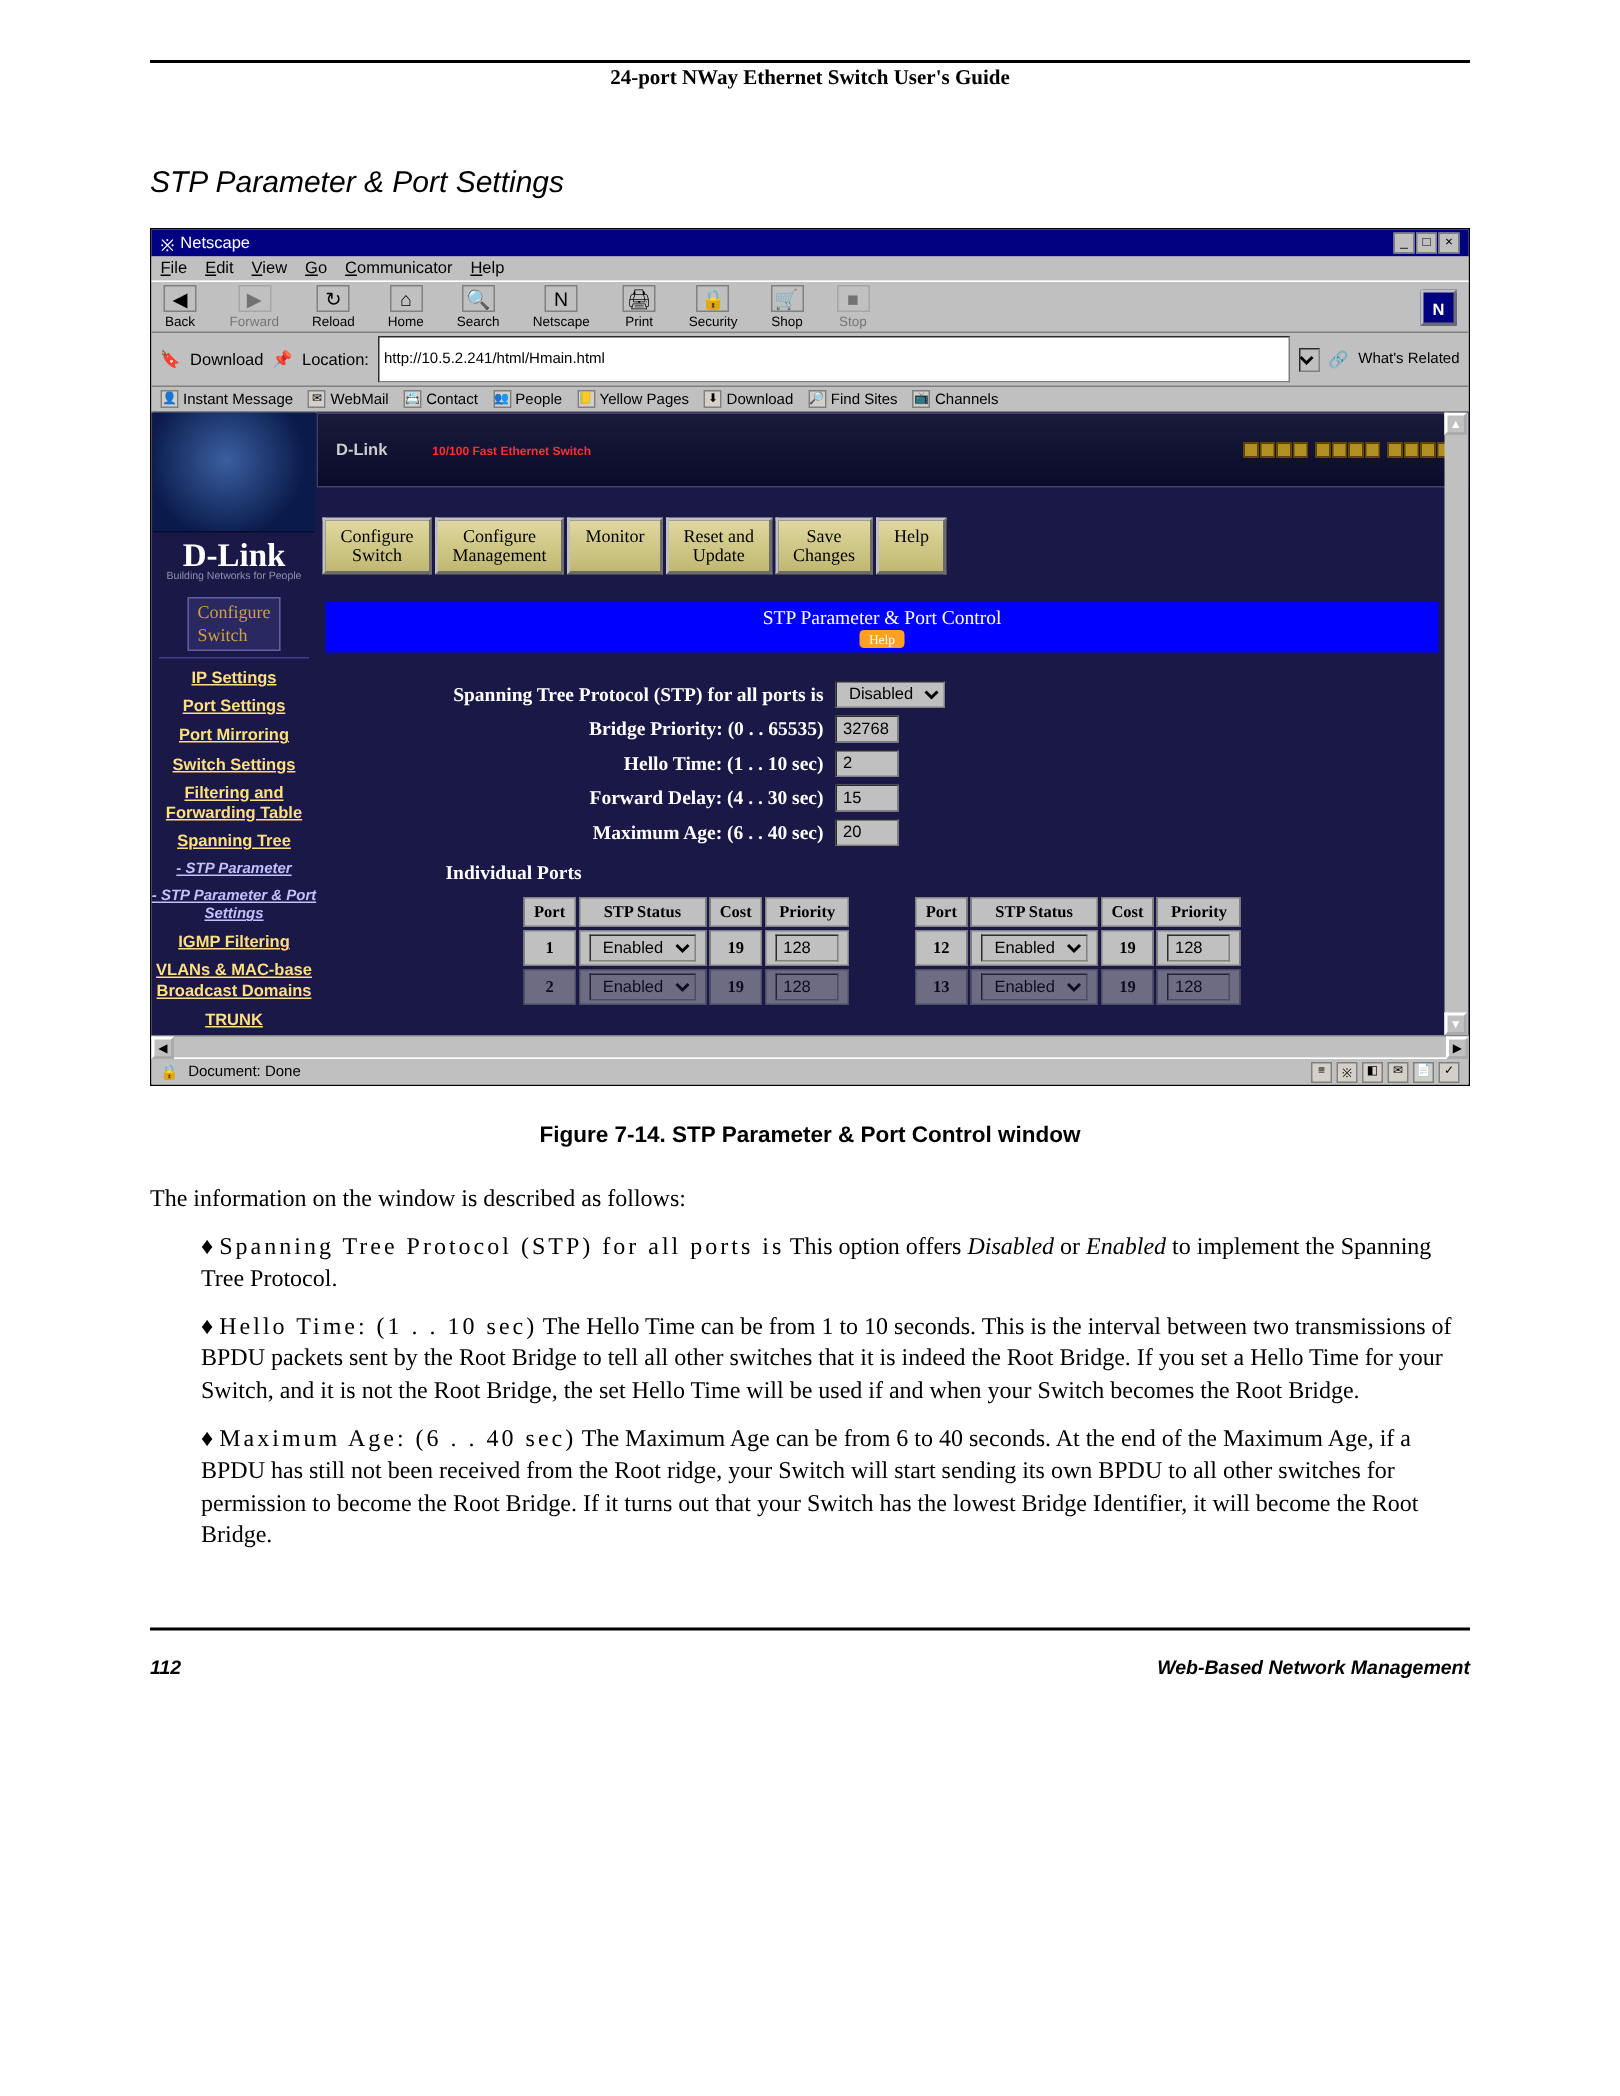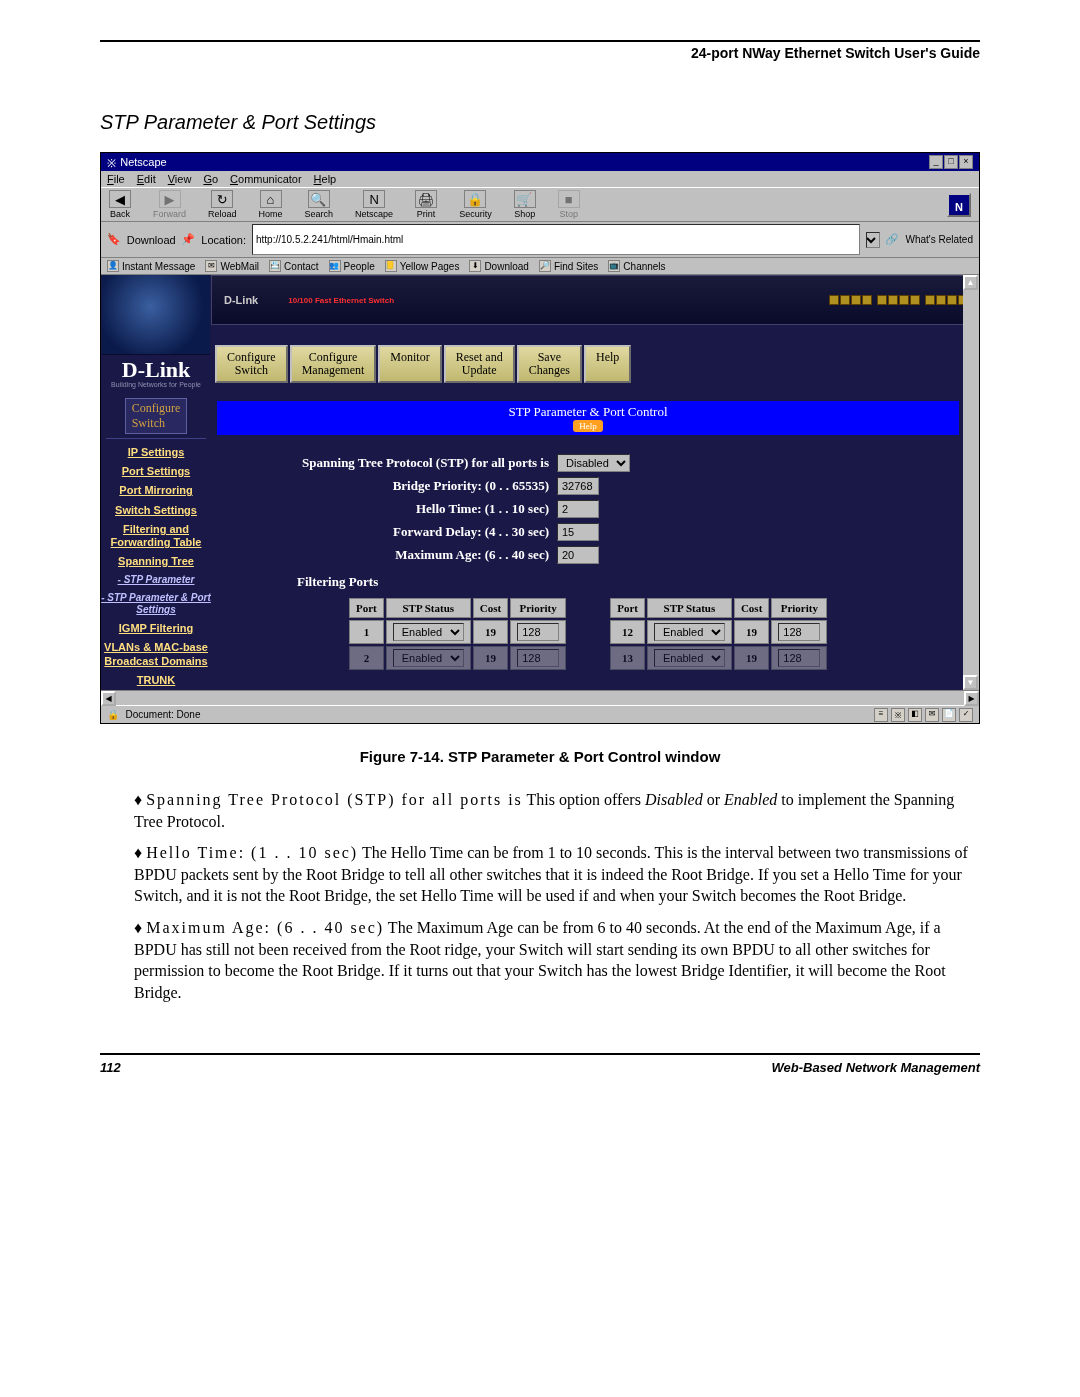--- a/index.html
+++ b/index.html
@@ -1,19 +1,19 @@
 <!DOCTYPE html>
 <html><head>
 <meta charset="utf-8">
 <style>
   * { box-sizing: border-box; margin: 0; padding: 0; }
   body { background: #fff; font-family: "Times New Roman", serif; width: 1080px; margin: 0 auto; }
   .page { padding: 40px 100px 30px 100px; }
   .header-line { border-top: 2px solid #000; margin-bottom: 3px; }
-  .header-title { text-align: right; font-weight: bold; font-size: 14px; font-family: Liberation Sans, sans-serif; margin-bottom: 50px; }
+  .header-title { text-align: center; font-weight: bold; font-size: 14px; font-family: Liberation Serif, serif; margin-bottom: 50px; }
   .section-title { font-style: italic; font-size: 20px; margin-bottom: 18px; font-family: Arial, sans-serif; }
   
   .screenshot { border: 1px solid #000; font-family: "MS Sans Serif", Arial, sans-serif; font-size: 11px; }
   .titlebar { background: #000080; color: #fff; height: 18px; padding: 2px 6px; display: flex; align-items: center; justify-content: space-between; }
   .titlebar-left { display: flex; align-items: center; gap: 4px; }
   .win-btns { display: flex; gap: 1px; }
   .win-btn { width: 14px; height: 14px; background: #c0c0c0; border: 1px solid #808080; font-size: 9px; text-align: center; line-height: 11px; color: #000; }
   .menubar { background: #c0c0c0; padding: 2px 6px; display: flex; gap: 12px; color: #000; }
   .menubar span u { text-decoration: underline; }
   .toolbar { background: #c0c0c0; border-top: 1px solid #fff; border-bottom: 1px solid #808080; padding: 2px 8px; display: flex; gap: 22px; align-items: center; }
@@ -60,21 +60,21 @@
   .scroll-h { background: #c0c0c0; height: 15px; display:flex; justify-content:space-between; border-top:1px solid #808080;}
   .sbtn { width: 15px; height: 15px; background: #c0c0c0; border: 2px outset #fff; font-size: 8px; text-align:center; line-height:11px;}
   .statusbar { background: #c0c0c0; border-top: 1px solid #fff; height: 18px; display: flex; align-items: center; padding: 0 6px; font-size: 10px; color: #000; justify-content: space-between; }
   .status-icons { display:flex; gap:3px; }
   .status-icon { width:14px; height:14px; background:#d4d0c8; border:1px solid #808080; font-size:8px; text-align:center; }
   
   .caption { text-align: center; font-weight: bold; font-family: Arial, sans-serif; font-size: 15px; margin: 24px 0 24px 0; }
   .bodytext { font-size: 16px; line-height: 1.35; margin: 10px 0; }
   .bodytext li { margin: 10px 0 10px 28px; padding-left: 6px; }
   .spaced { letter-spacing: 2px; }
-  .footer-line { border-top: 2px solid #000; margin-top: 50px; padding-top: 5px; display: flex; justify-content: space-between; font-family: Arial, sans-serif; font-size: 13px; }
+  .footer-line { border-top: 2px solid #000; margin-top: 50px; padding-top: 17px; display: flex; justify-content: space-between; font-family: Arial, sans-serif; font-size: 13px; }
 </style>
 </head>
 <body>
 
 <div class="page">
   <div class="header-line"></div>
   <div class="header-title">24-port NWay Ethernet Switch User's Guide</div>
   <div class="section-title">STP Parameter &amp; Port Settings</div>
 
   <div class="screenshot">
@@ -258,21 +258,21 @@
               <input class="inp" value="2" style="">
               </div>
             <div class="row">
                 <div class="row-label">Forward Delay: (4 . . 30 sec)</div>
               <input class="inp" value="15" style="">
               </div>
             <div class="row">
                 <div class="row-label">Maximum Age: (6 . . 40 sec)</div>
               <input class="inp" value="20" style="">
               </div>
-            <div class="ports-title">Filtering Ports</div>
+            <div class="ports-title">Individual Ports</div>
             <table class="ports-tbl">
               <tbody>
                   <tr>
                 <th>Port</th>
                 <th>STP Status</th>
                 <th>Cost</th>
                 <th>Priority</th>
                 <td class="gap"></td>
                 <th>Port</th>
                     <th>STP Status</th>
@@ -327,20 +327,21 @@
         <div class="status-icon">◧</div>
         <div class="status-icon">✉</div>
         <div class="status-icon">📄</div>
         <div class="status-icon">✓</div>
       </div>
     </div>
   </div>
 
   <div class="caption">Figure 7-14.  STP Parameter &amp; Port Control window</div>
 
+  <p class="bodytext">The information on the window is described as follows:</p>
   <ul class="bodytext" style="list-style:none">
     <li>♦ <span class="spaced">Spanning Tree Protocol (STP) for all ports is</span>  This option offers <i>Disabled</i> or <i>Enabled</i> to implement the Spanning Tree Protocol.</li>
     <li>♦ <span class="spaced">Hello Time: (1 . . 10 sec)</span><span>  The Hello Time can be from 1 to 10 seconds. This is the interval between two transmissions of BPDU packets sent by the Root Bridge to tell all other switches that it is indeed the Root Bridge. If you set a Hello Time for your Switch, and it is not the Root Bridge, the set Hello Time will be used if and when your Switch becomes the Root Bridge.</span></li>
     <li>♦ <span class="spaced">Maximum Age: (6 . . 40 sec)</span><span>  The Maximum Age can be from 6 to 40 seconds. At the end of the Maximum Age, if a BPDU has still not been received from the Root ridge, your Switch will start sending its own BPDU to all other switches for permission to become the Root Bridge. If it turns out that your Switch has the lowest Bridge Identifier, it will become the Root Bridge.</span></li>
   </ul>
 
   <div class="footer-line">
     <b><i>112</i></b>
     <b><i>Web-Based Network Management</i></b>
   </div>

